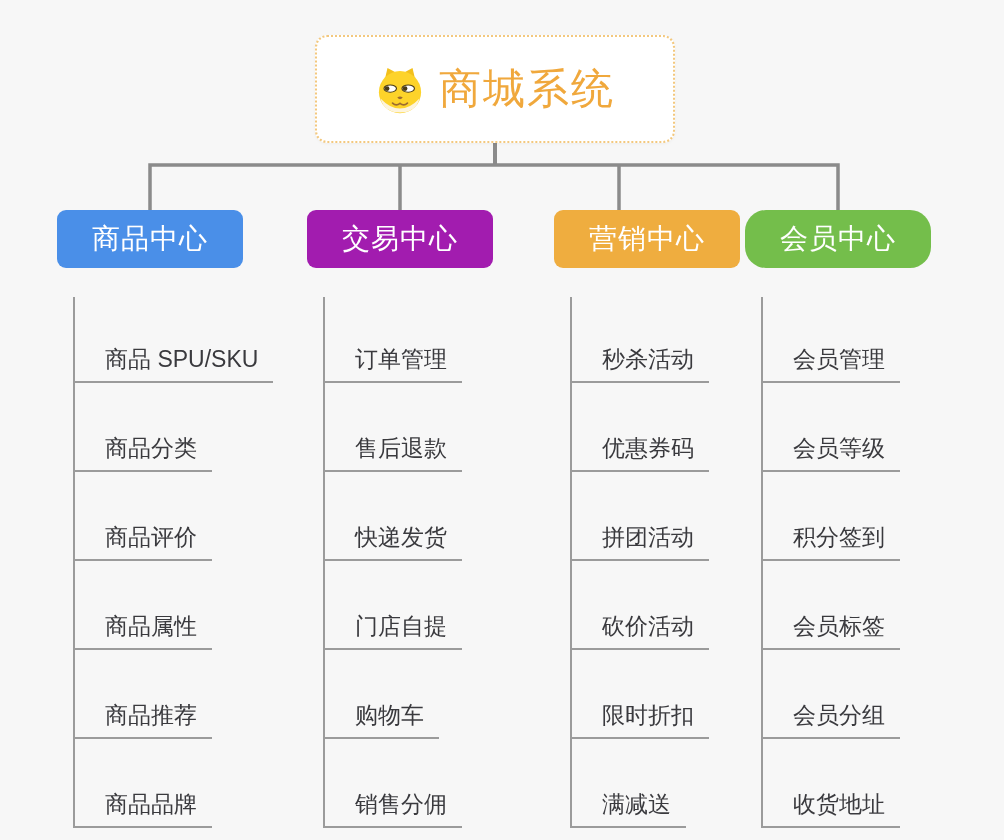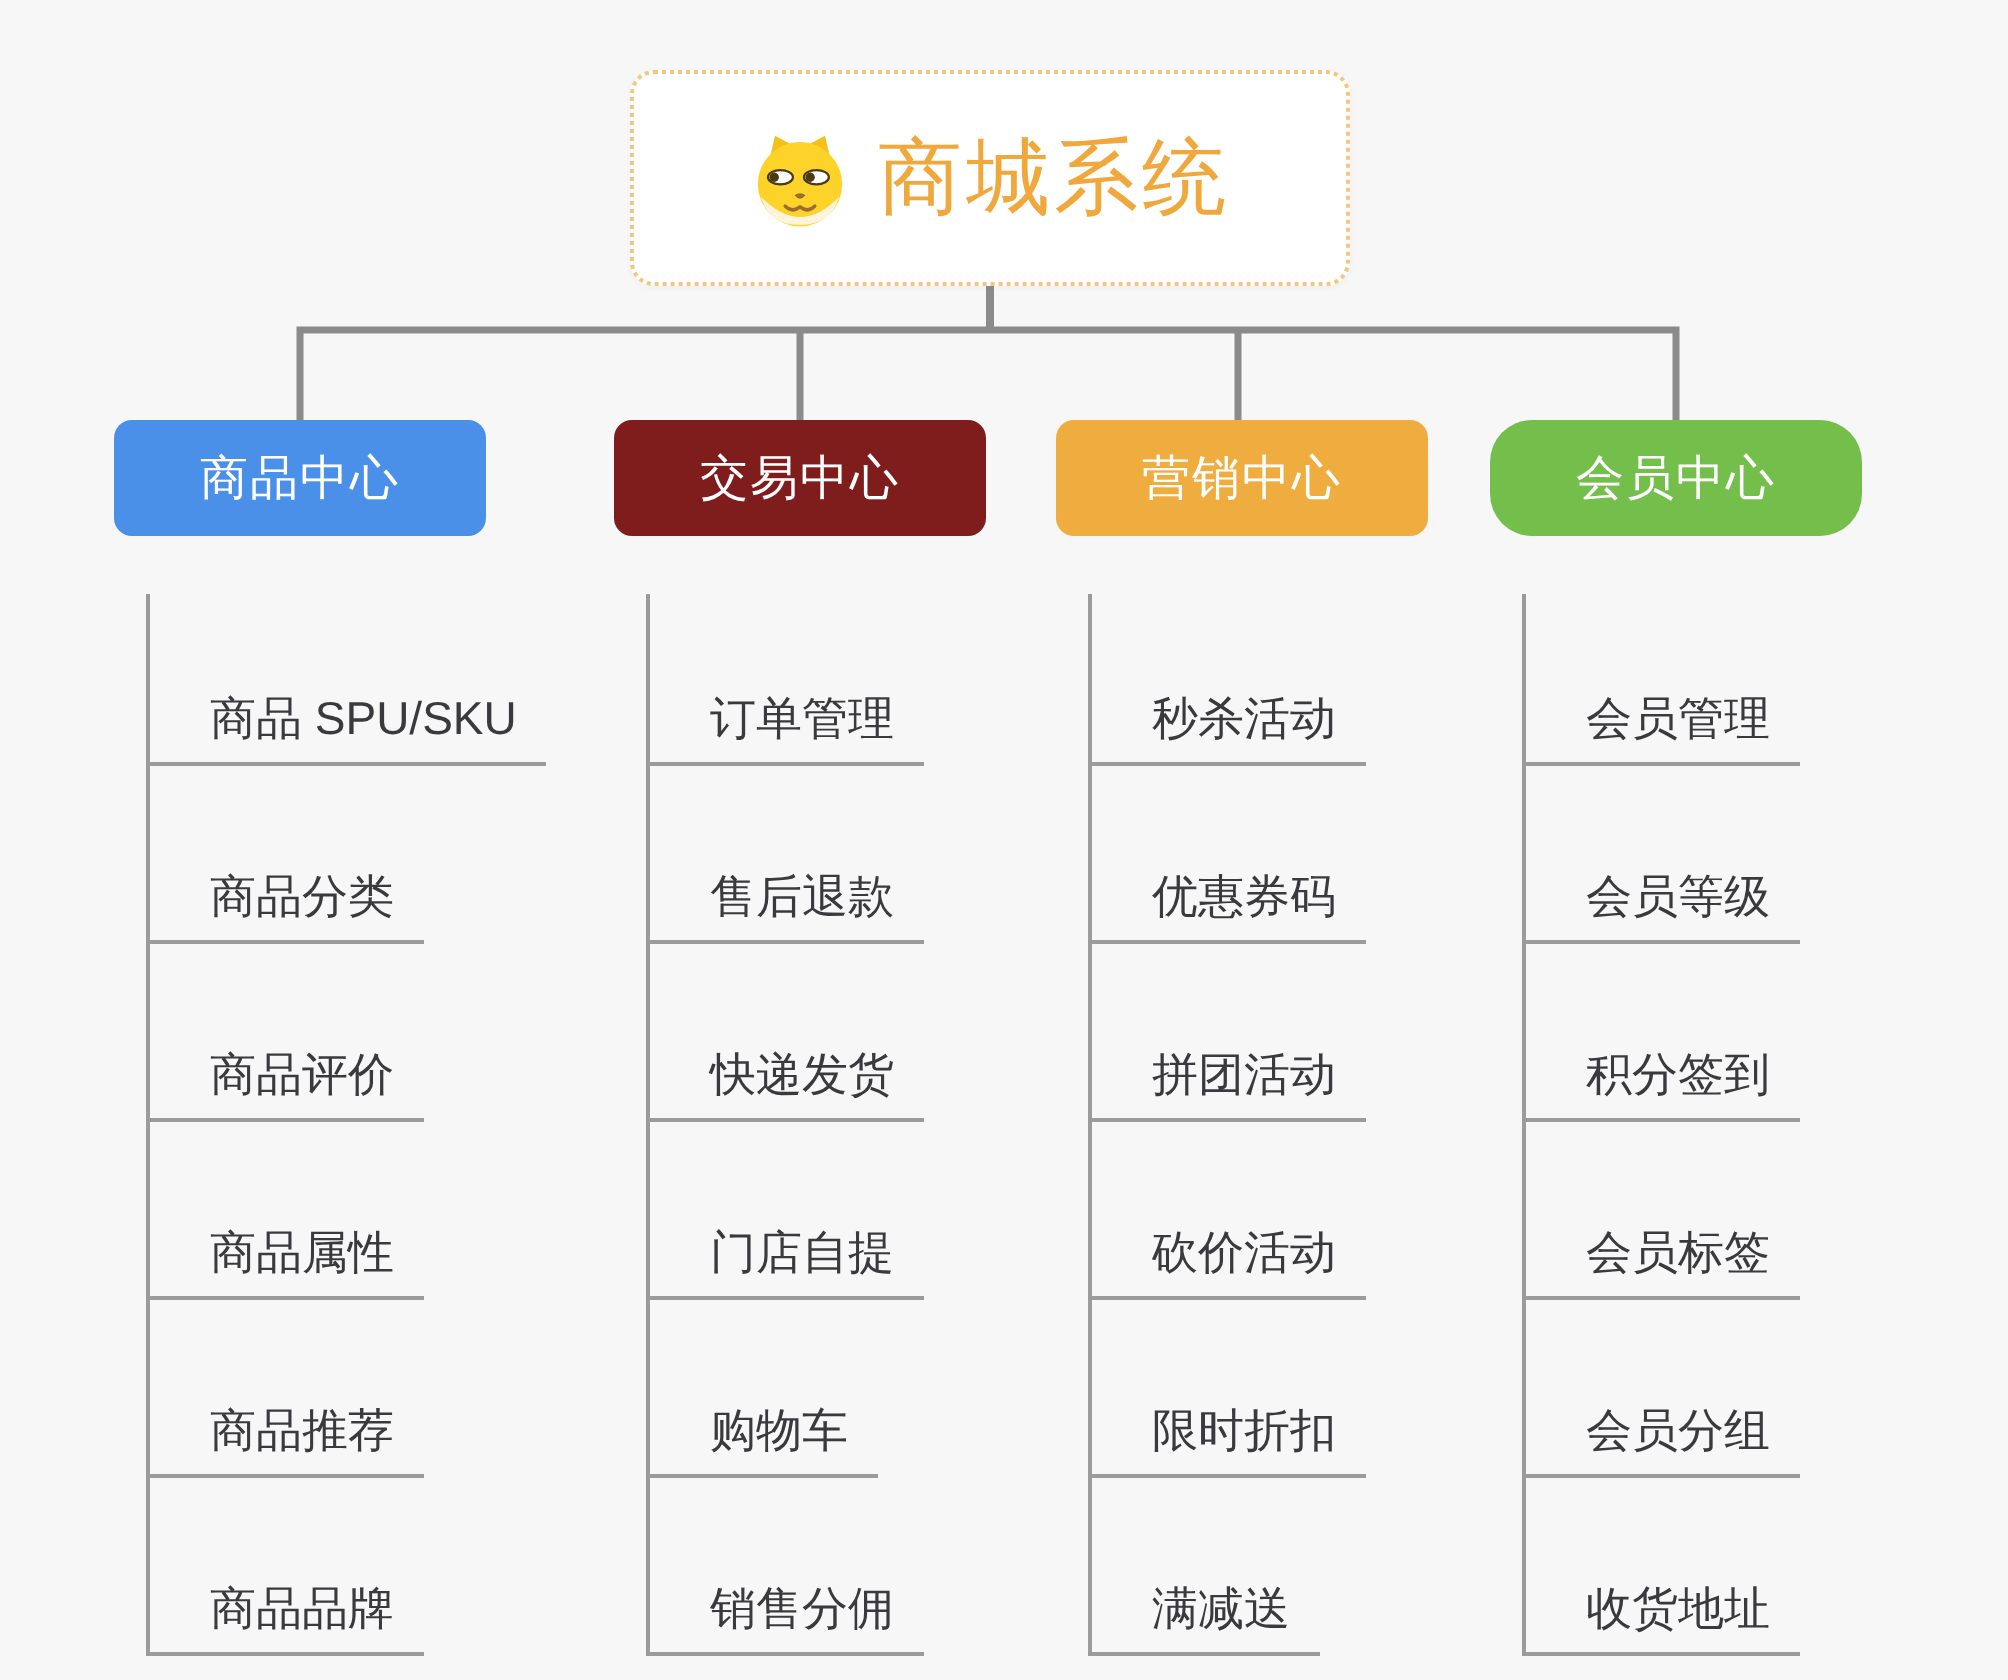--- a/index.html
+++ b/index.html
@@ -21,27 +21,27 @@
     display:flex;align-items:center;justify-content:center;gap:14px;
     box-shadow:0 1px 3px rgba(0,0,0,0.04);
   }
   .root-title{font-size:42px;letter-spacing:2px;color:#f0a83c;white-space:nowrap;}
   .root-icon{width:50px;height:50px;flex:0 0 auto;}
 
   
   .col{position:absolute;top:210px;width:240px;}
   .col-1{left:57px;}
   .col-2{left:307px;}
-  .col-3{left:528px;}
+  .col-3{left:554px;}
   .col-4{left:745px;}
 
   .branch-node{
     width:186px;height:58px;box-sizing:border-box;border-radius:9px;
     display:flex;align-items:center;justify-content:center;
-    color:#ffffff;font-size:24px;letter-spacing:1px;white-space:nowrap;
+    color:#ffffff;font-size:28px;letter-spacing:1px;white-space:nowrap;
   }
 
   .sub-list{margin-left:16px;border-left:2px solid #9b9b9b;}
   .sub-item{height:89px;display:flex;align-items:flex-end;}
   .sub-item:first-child{height:86px;margin-top:29px;}
   .sub-item-label{
     display:inline-block;box-sizing:border-box;
     padding:0 15px 6px 30px;border-bottom:2px solid #9b9b9b;
     font-size:23px;color:#3a3a3e;white-space:nowrap;
   }
@@ -92,21 +92,21 @@
       <div class="sub-item">
           <span class="sub-item-label">商品推荐</span>
         </div>
       <div class="sub-item">
           <span class="sub-item-label">商品品牌</span>
         </div>
     </div>
   </div>
 
   <div class="col col-2">
-    <div class="branch-node" style="background-color: #7f1d1d;">交易中心</div>
+    <div class="branch-node" style="background-color: #a21caf;">交易中心</div>
     <div class="sub-list">
       <div class="sub-item">
           <span class="sub-item-label">订单管理</span>
         </div>
       <div class="sub-item">
           <span class="sub-item-label">售后退款</span>
         </div>
       <div class="sub-item">
           <span class="sub-item-label">快递发货</span>
         </div>

